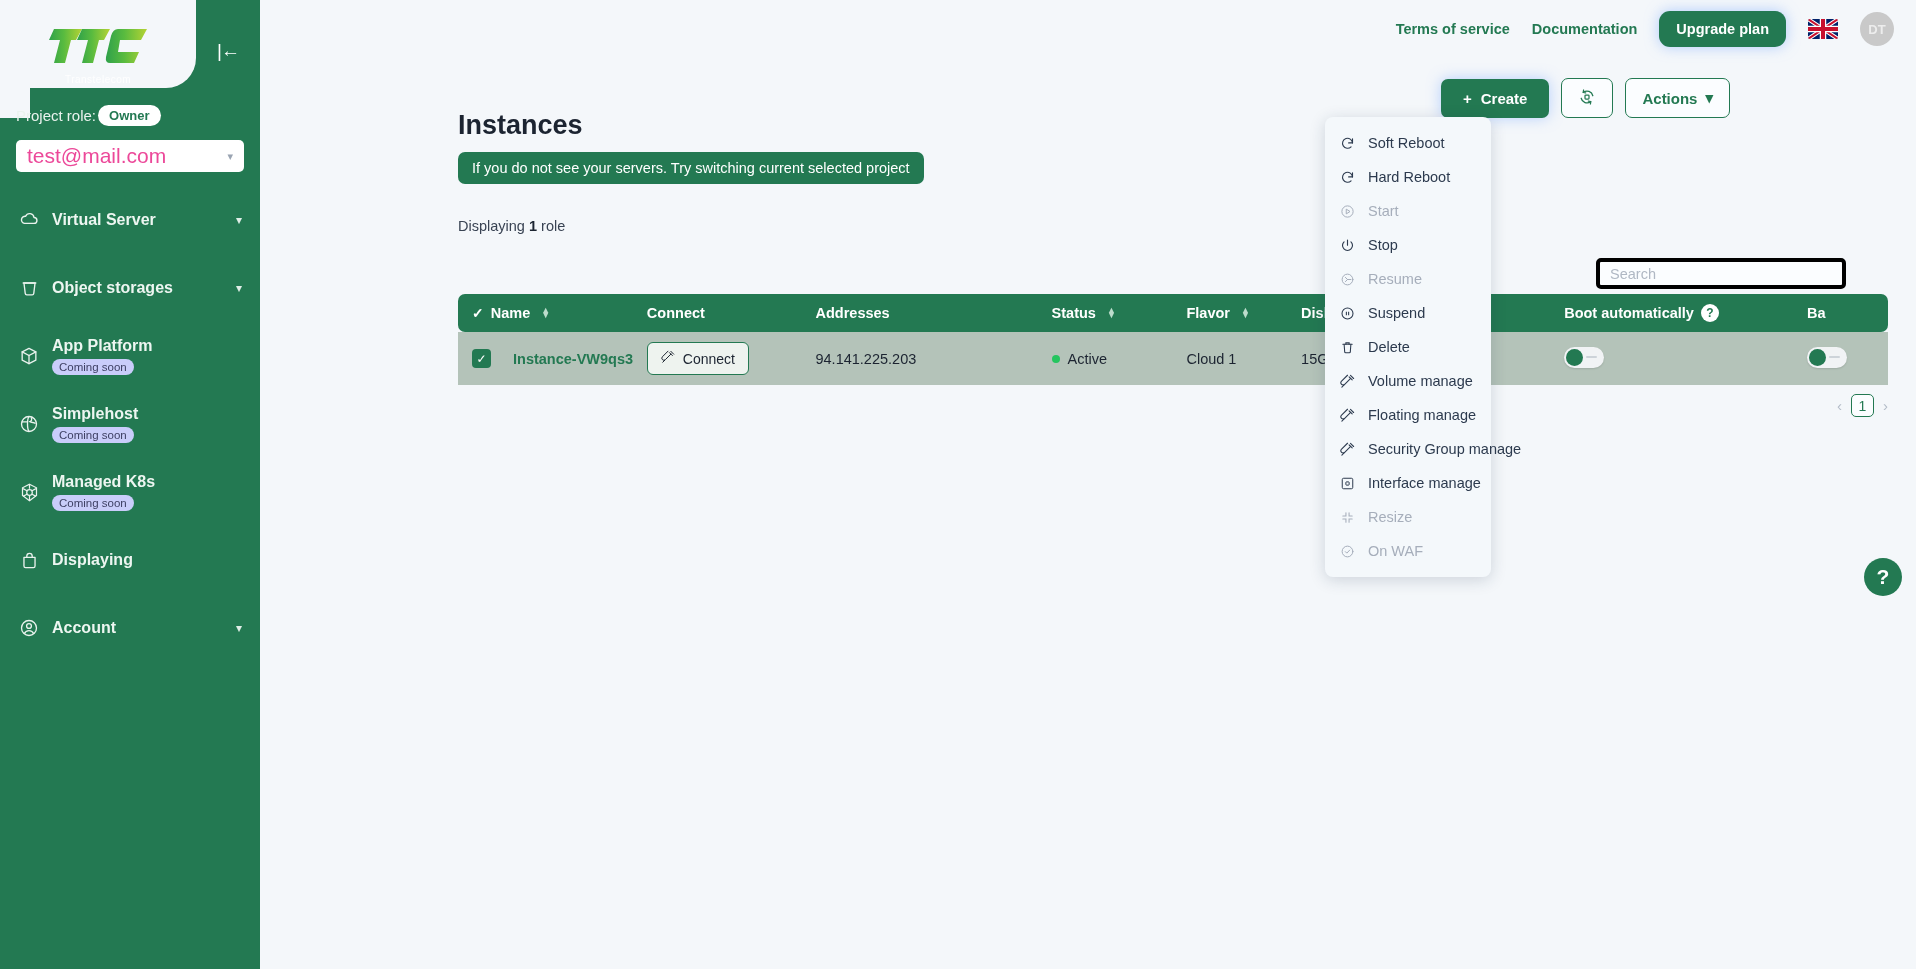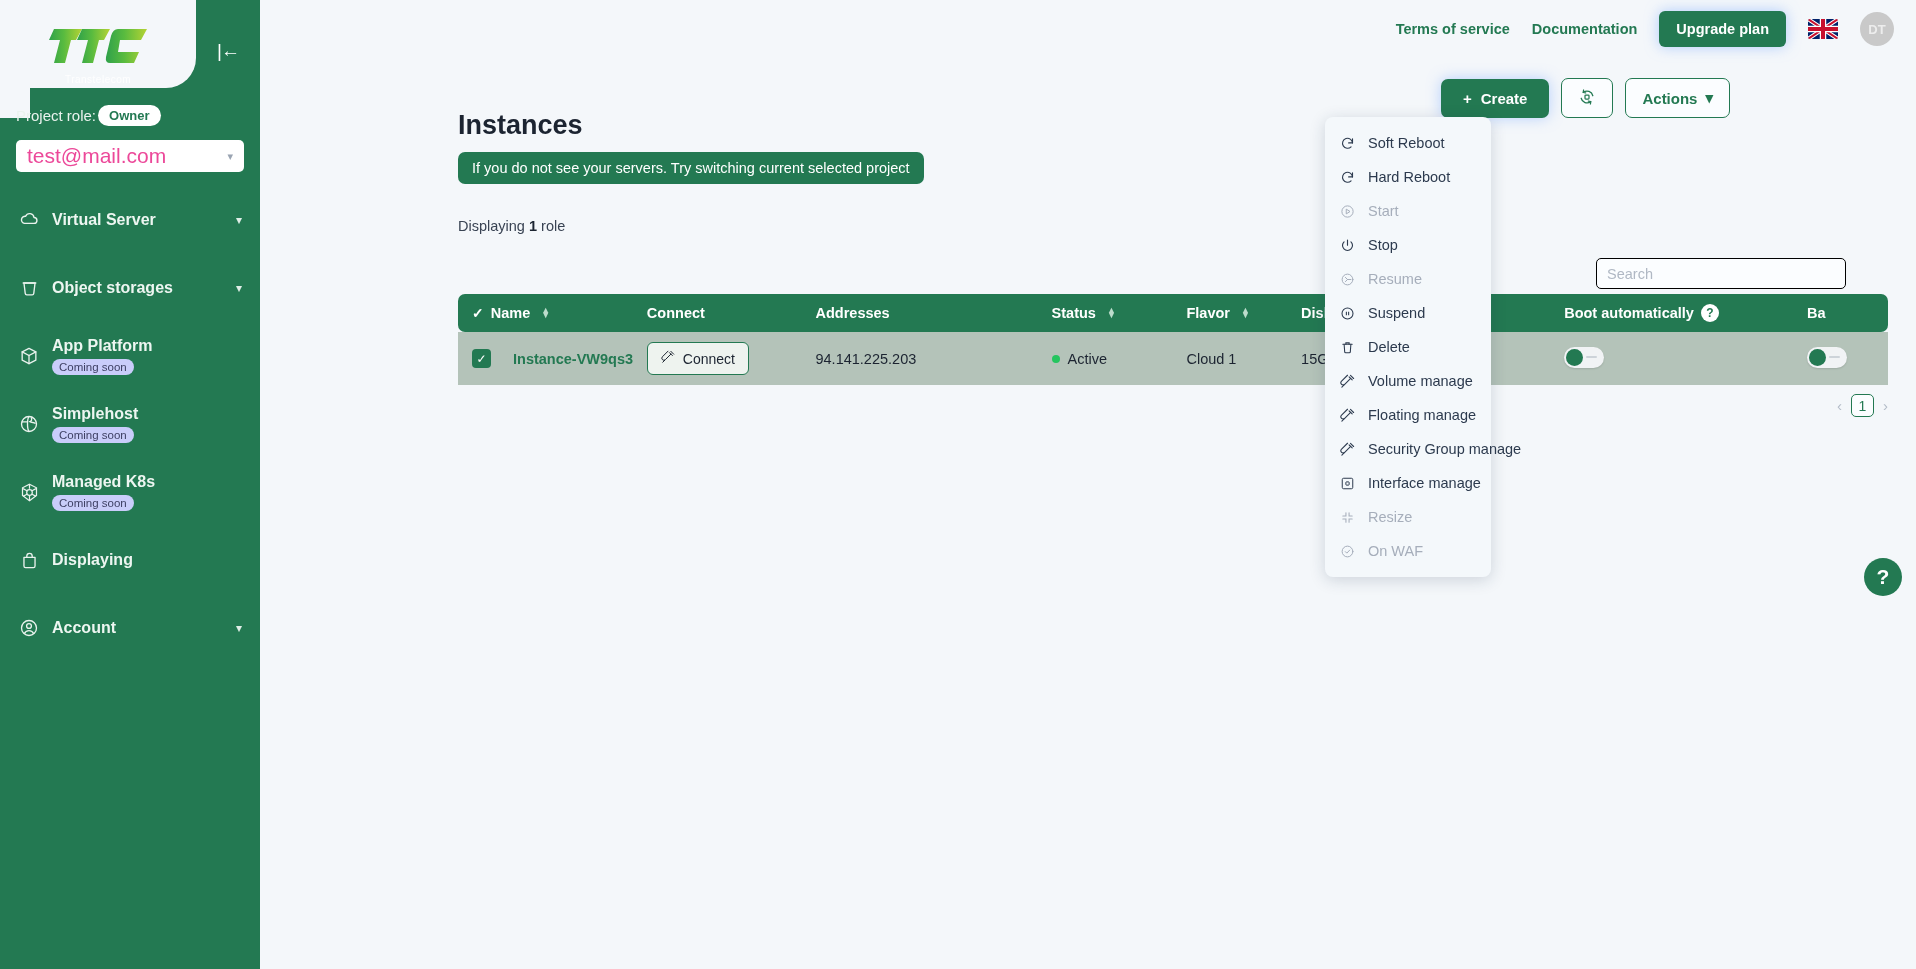--- a/index.html
+++ b/index.html
@@ -91,21 +91,21 @@
 
   
   #topbar {
     position: absolute; left: 260px; top: 0; right: 0; height: 58px;
     display: flex; align-items: center; justify-content: flex-end;
     gap: 22px; padding-right: 22px;
   }
   .top-link { color: #237952; font-size: 14.5px; font-weight: 600; cursor:pointer; }
   #upgrade-btn {
     background: #237952; color: #fff; font-size: 14.5px; font-weight: 700;
-    padding: 10px 17px; border-radius: 6px; border: none; cursor: pointer;
+    padding: 10px 17px; border-radius: 11px; border: none; cursor: pointer;
     box-shadow: 0 0 14px rgba(120,170,255,.55);
   }
   #flag { width: 30px; height: 20px; border-radius: 2px; overflow:hidden; cursor:pointer; }
   #avatar {
     width: 34px; height: 34px; border-radius: 50%;
     background: #c9c9c9; color: #ededed;
     display:flex; align-items:center; justify-content:center;
     font-size: 13px; font-weight: 600; cursor: pointer;
   }
 
@@ -144,21 +144,21 @@
   #actions-btn {
     height: 40px; background: #fbfdff; border: 1px solid #237952;
     border-radius: 7px; cursor: pointer; color: #237952;
     font-size: 15px; font-weight: 700; padding: 0 16px;
     display: flex; align-items: center; gap: 8px;
   }
 
   #search-input {
     position: absolute; right: 70px; top: 200px;
     width: 250px; height: 31px;
-    border: 1px solid #000000; border-radius: 5px;
+    border: 4px solid #000000; border-radius: 5px;
     background: #fbfdff; font-size: 14.5px; color: #1c2431;
     padding: 0 10px; outline: none;
     font-family: "Liberation Sans", sans-serif;
   }
   #search-input::placeholder { color: #b0b8c4; }
 
   
   #table-wrap { position: absolute; left: 198px; top: 236px; right: 28px; }
   table { border-collapse: separate; border-spacing: 0; width: 100%; table-layout: fixed; }
   thead tr { background: #237952; }

